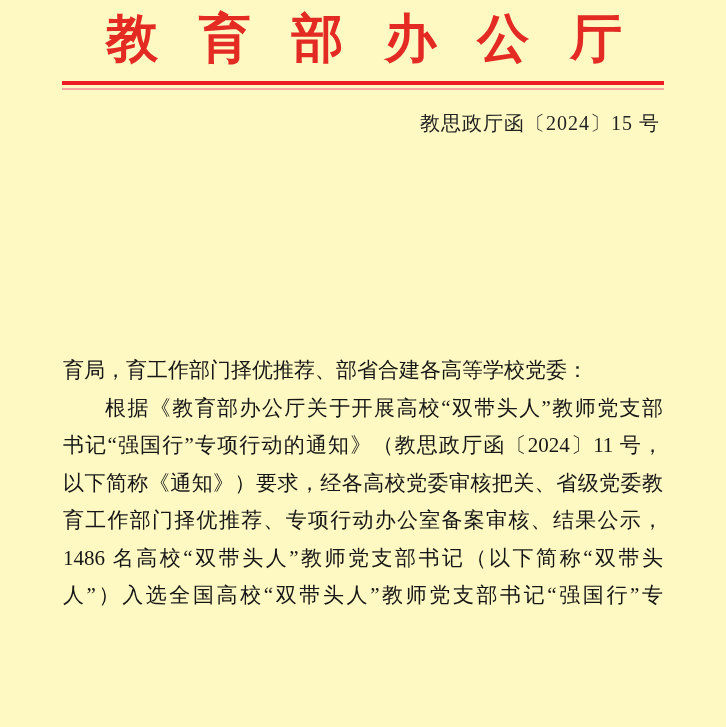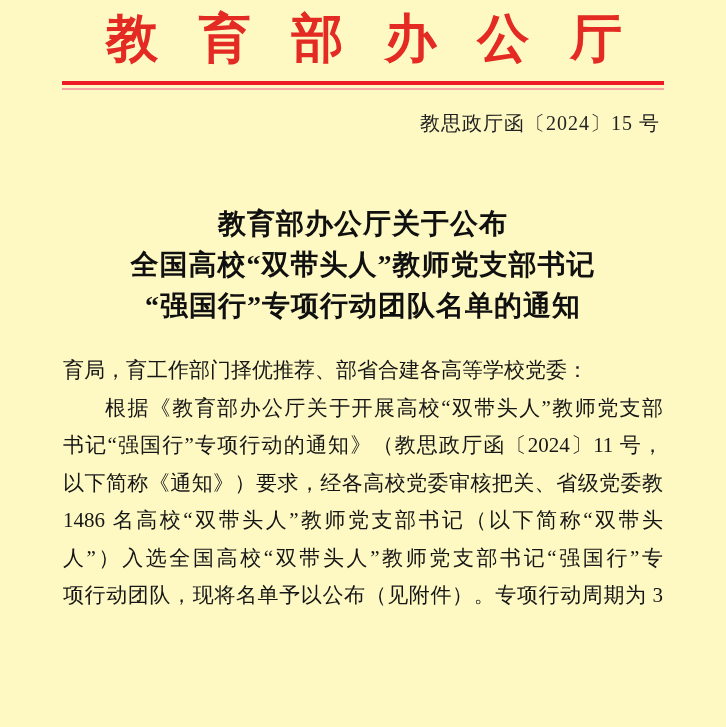--- a/index.html
+++ b/index.html
@@ -66,29 +66,24 @@
 
 <div class="page">
 
   <div class="agency">教育部办公厅</div>
 
   <div class="rule-thick"></div>
   <div class="rule-thin"></div>
 
   <div class="doc-number">教思政厅函〔2024〕15 号</div>
 
-  <div class="title-block">
-    <div>教育部办公厅关于公布</div>
-    <div>全国高校“双带头人”教师党支部书记</div>
-    <div>“强国行”专项行动团队名单的通知</div>
-  </div>
 
   <div class="body-block">
     <div class="body-line para-end">育局，育工作部门择优推荐、部省合建各高等学校党委：</div>
     <div class="body-line indent">根据《教育部办公厅关于开展高校“双带头人”教师党支部</div>
     <div class="body-line">书记“强国行”专项行动的通知》（教思政厅函〔2024〕11 号，</div>
     <div class="body-line">以下简称《通知》）要求，经各高校党委审核把关、省级党委教</div>
+    <div class="body-line">育工作部门择优推荐、专项行动办公室备案审核、结果公示，</div>
     <div class="body-line">1486 名高校“双带头人”教师党支部书记（以下简称“双带头</div>
     <div class="body-line">人”）入选全国高校“双带头人”教师党支部书记“强国行”专</div>
-    <div class="body-line">项行动团队，现将名单予以公布（见附件）。专项行动周期为 3</div>
   </div>
 
 </div>
 
 </body></html>

